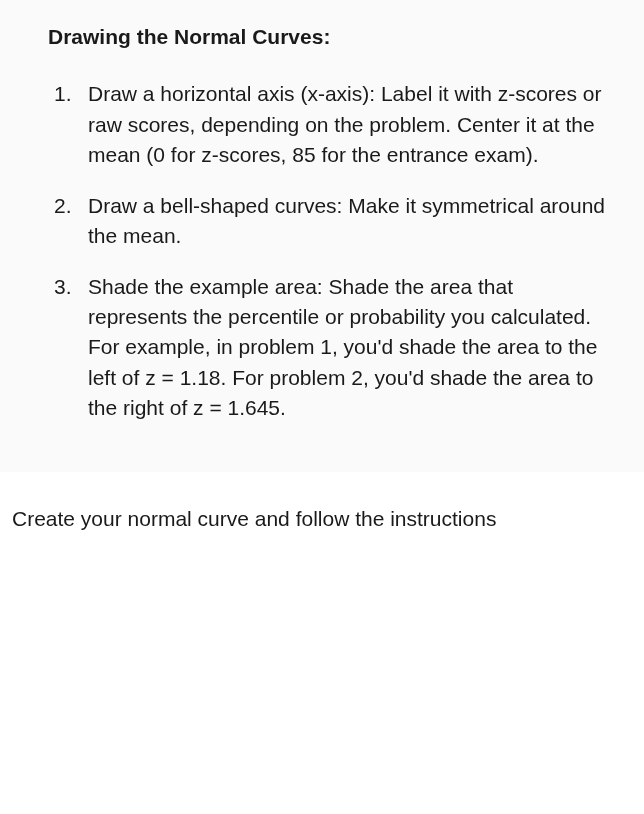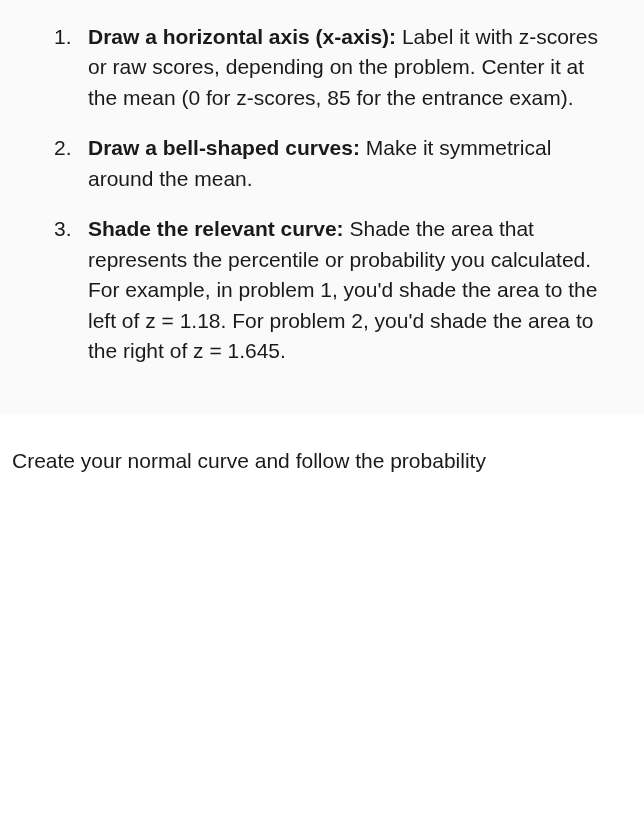--- a/index.html
+++ b/index.html
@@ -44,39 +44,40 @@
       position: relative;
     }
     ol.steps li::before {
       content: counter(step-counter) ".";
       position: absolute;
       left: 6px;
       top: 0;
       font-size: 21px;
     }
     .step-bold {
-      font-weight: bold;
+      font-weight: normal;
     }
     .footer-text {
       font-size: 21px;
       padding: 32px 12px 0 12px;
       line-height: 1.4;
     }
   </style>
 </head>
 <body>
 
 <div class="content-box">
+  <div class="section-title">Drawing the Normal Curves:</div>
 
   <ol class="steps">
     <li>
       <span class="step-bold">Draw a horizontal axis (x-axis):</span><span> Label it with z-scores or raw scores, depending on the problem.  Center it at the mean (0 for z-scores, 85 for the entrance exam).</span>
     </li>
     <li>
       <span class="step-bold">Draw a bell-shaped curves:</span><span>  Make it symmetrical around the mean.</span>
     </li>
     <li>
-      <span class="step-bold">Shade the relevant curve:</span><span> Shade the area that represents the percentile or probability you calculated.  For example, in problem 1, you'd shade the area to the left of z = 1.18.  For problem 2, you'd shade the area to the right of z = 1.645.</span>
+      <span class="step-bold">Shade the example area:</span><span> Shade the area that represents the percentile or probability you calculated.  For example, in problem 1, you'd shade the area to the left of z = 1.18.  For problem 2, you'd shade the area to the right of z = 1.645.</span>
     </li>
   </ol>
 </div>
 
-<div class="footer-text">Create your normal curve and follow the probability</div>
+<div class="footer-text">Create your normal curve and follow the instructions</div>
 
 </body></html>

